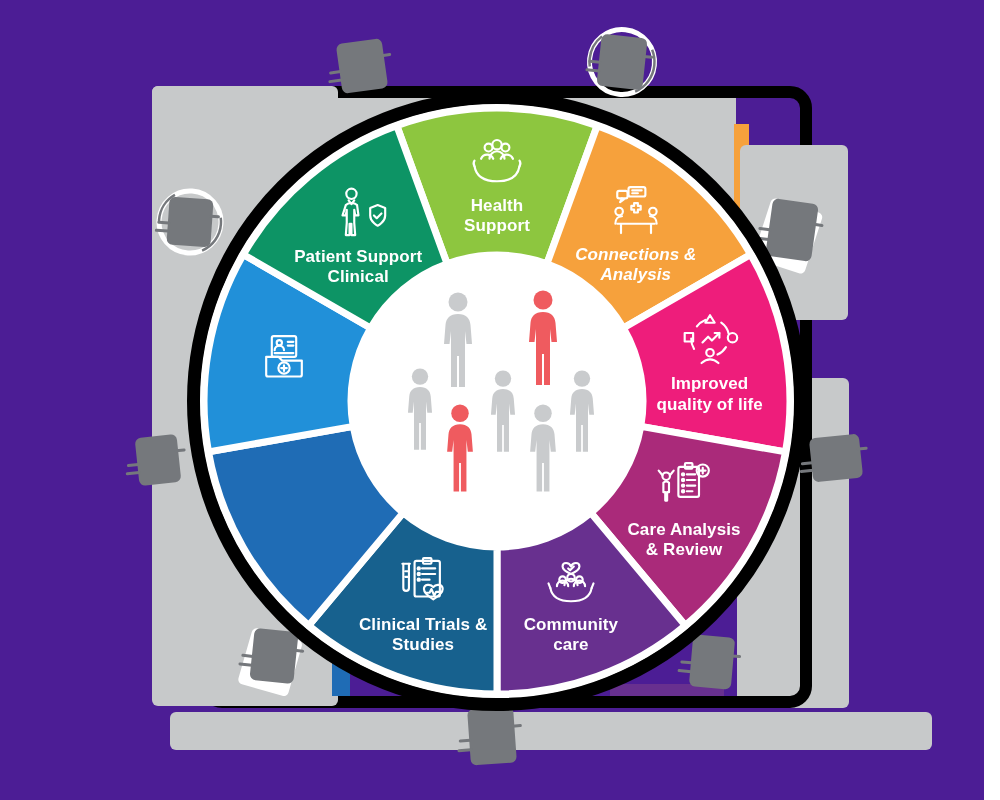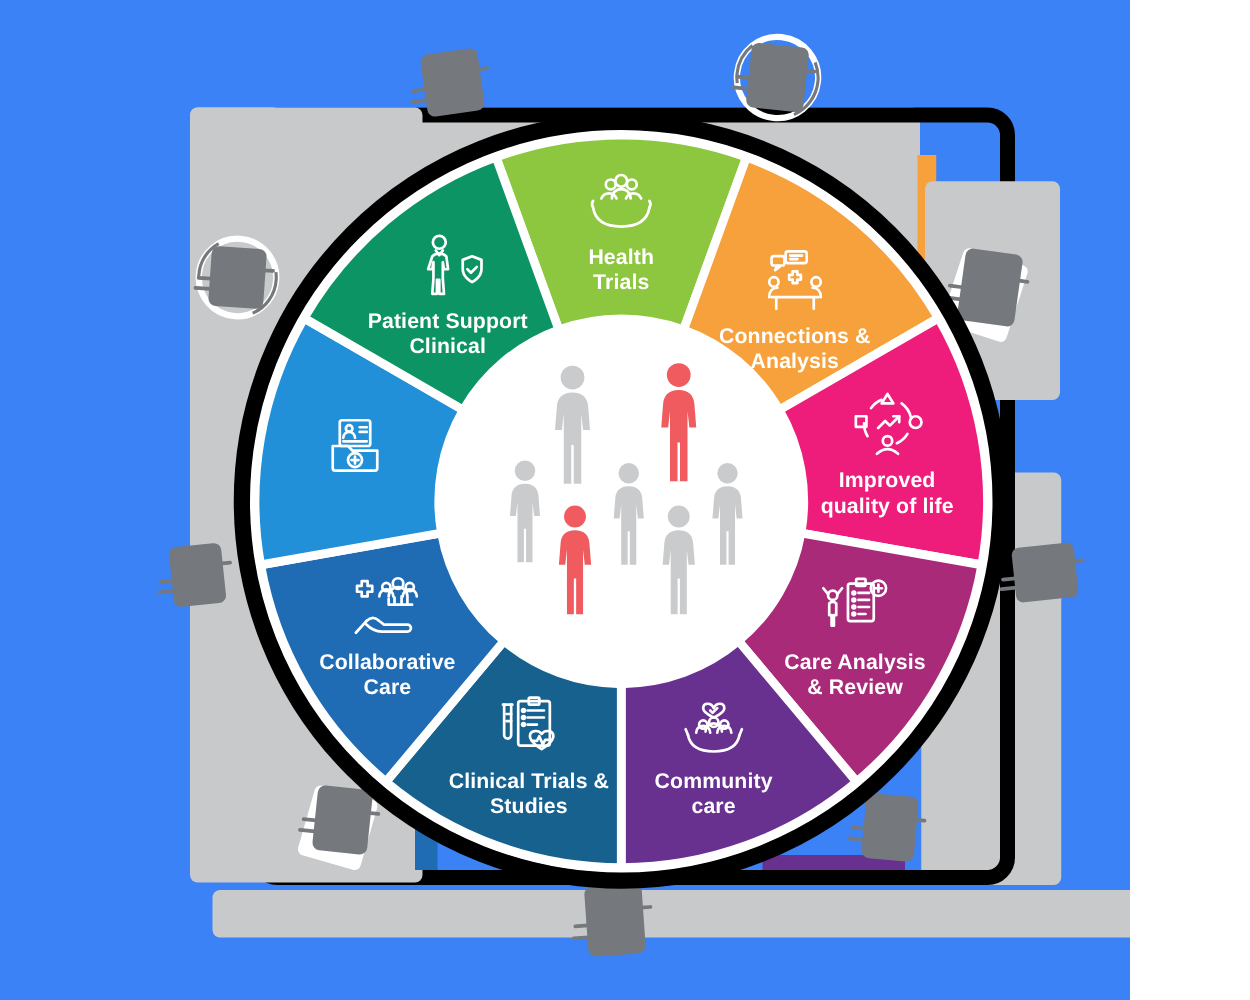--- a/index.html
+++ b/index.html
@@ -1,16 +1,16 @@
 <!DOCTYPE html>
 <html><head>
 <meta charset="utf-8">
 <style>
   html,body{margin:0;padding:0;background:#fff;}
-  #stage{position:relative;width:904px;height:800px;background:#3b82f6;overflow:hidden;
+  #stage{position:relative;width:984px;height:800px;background:#4c1d95;overflow:hidden;
          font-family:"Liberation Sans",sans-serif;}
   #scene{position:absolute;left:0;top:0;}
   #labels-layer{position:absolute;left:0;top:0;width:1000px;height:800px;pointer-events:none;}
   .seg-block{position:absolute;width:200px;transform:translate(-50%,-50%);
              display:flex;flex-direction:column;align-items:center;text-align:center;}
   .seg-icon{display:block;margin-bottom:3px;}
   .seg-label{color:#fff;font-weight:700;font-size:17px;line-height:1.18;letter-spacing:.1px;}
 </style>
 </head>
 <body>
@@ -222,24 +222,24 @@
       </g>
   </svg>
 
   <div id="labels-layer">
       <div class="seg-block" style="left: 497px; top: 185px;">
         <svg width="60" height="60" class="seg-icon">
           <use href="#sym-hands-holding-people-icon"></use>
         </svg>
         <div class="seg-label">
           <div>Health</div>
-          <div>Trials</div>
-        </div>
-      </div>
-      <div class="seg-block" style="left: 635.842px; top: 248px;">
+          <div>Support</div>
+        </div>
+      </div>
+      <div class="seg-block" style="left: 635.842px; top: 234px; font-style: italic;">
         <svg width="60" height="60" class="seg-icon">
           <use href="#sym-referral-discussion-icon"></use>
         </svg>
         <div class="seg-label">
           <div>Connections &amp;</div>
           <div>Analysis</div>
         </div>
       </div>
       <div class="seg-block" style="left: 684.061px; top: 509px;">
         <svg width="60" height="60" class="seg-icon">
@@ -270,29 +270,20 @@
       </div>
       <div class="seg-block" style="left: 570.876px; top: 603.974px;">
         <svg width="60" height="60" class="seg-icon">
           <use href="#sym-community-hands-icon"></use>
         </svg>
         <div class="seg-label">
           <div>Community</div>
           <div>care</div>
         </div>
       </div>
-      <div class="seg-block" style="left: 309.939px; top: 509px;">
-        <svg width="60" height="60" class="seg-icon">
-          <use href="#sym-care-team-hand-icon"></use>
-        </svg>
-        <div class="seg-label">
-          <div>Collaborative</div>
-          <div>Care</div>
-        </div>
-      </div>
       <div class="seg-block" style="left: 284.282px; top: 363.492px;">
         <svg width="60" height="60" class="seg-icon">
           <use href="#sym-patient-folder-icon"></use>
         </svg>
       </div>
       <div class="seg-block" style="left: 358.158px; top: 235.534px;">
         <svg width="60" height="60" class="seg-icon">
           <use href="#sym-shield-person-icon"></use>
         </svg>
         <div class="seg-label">

